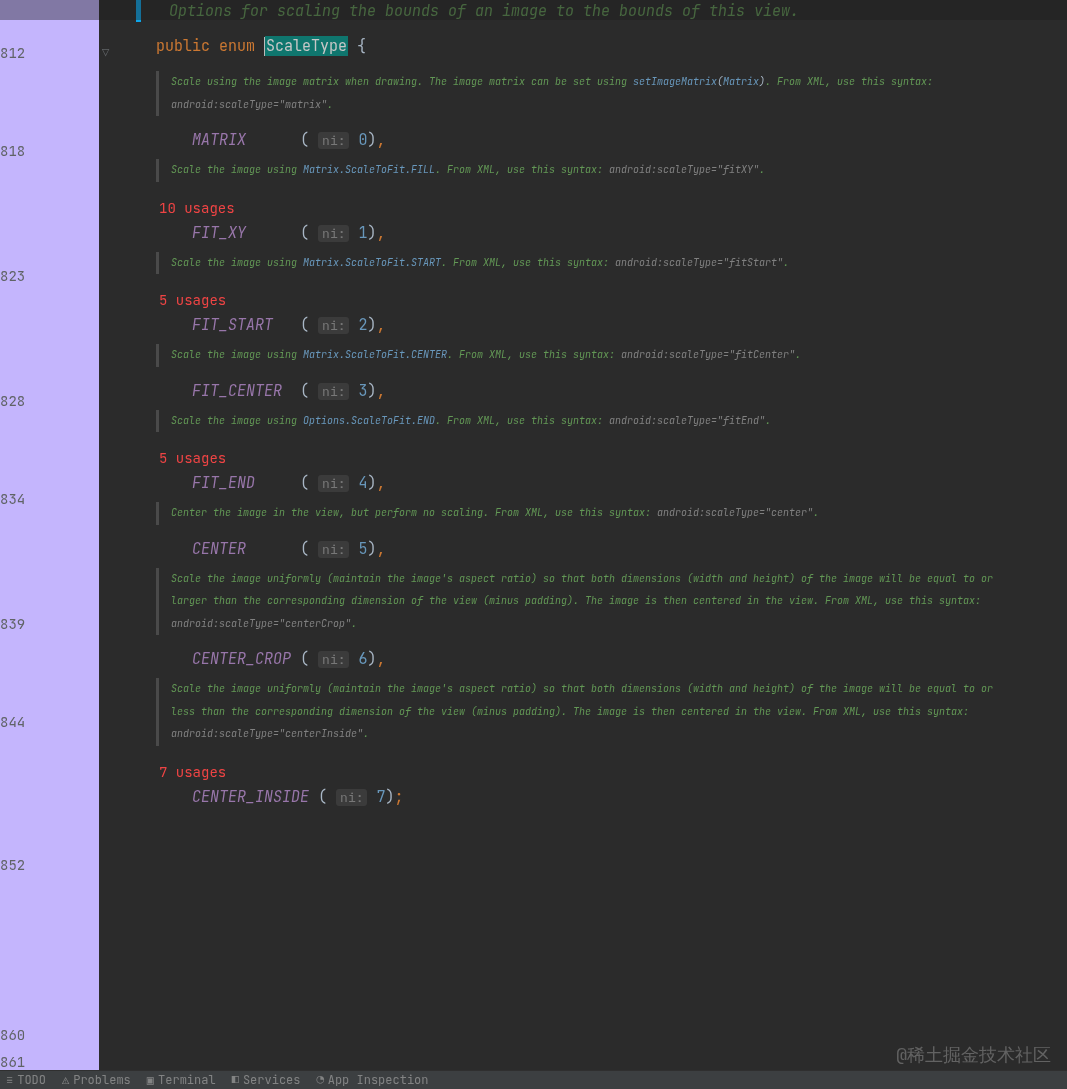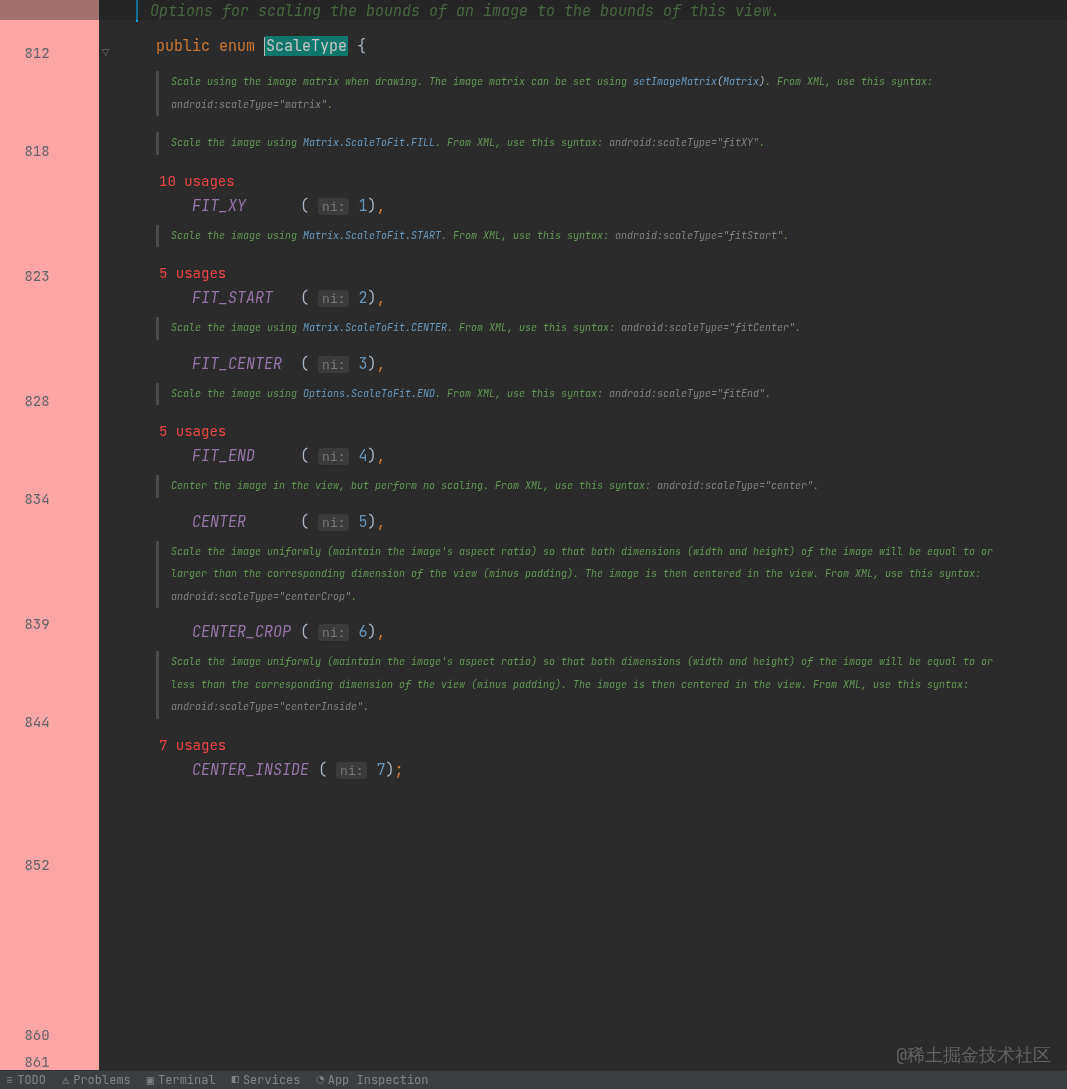--- a/index.html
+++ b/index.html
@@ -17,22 +17,22 @@
     position: absolute; left:0; right:0; top:0; height: 20px;
     background: rgba(30,30,30,0.4); pointer-events:none; z-index:5;
   }
   .editor {
     display: flex;
     height: 1070px;
     width: 100%;
   }
   .gutter {
     width: 100px;
-    background: #fca5a5;
-    text-align: center;
+    background: #c4b5fd;
+    text-align: left;
     color: #606366;
     font-size: 14px;
     flex-shrink: 0;
     border-right: 1px solid #2b2b2b;
     padding-top: 0;
   }
   .gnum {
     padding-right: 25px;
     height: 27px;
     line-height: 27px;
@@ -66,22 +66,22 @@
     margin-left: 36px;
     color: #629755;
     font-style: italic;
     line-height: 22.5px;
     font-size: 10px;
     display: block;
     white-space: normal;
     padding-right: 50px;
   }
   .doc-block-top {
-    border-left: 2px solid #0ea5e9;
-    padding-left: 12px;
+    border-left: 5px solid #0ea5e9;
+    padding-left: 28px;
     margin-left: 16px;
     color: #629755;
     font-style: italic;
     line-height: 22px;
   }
   .usages {
     color: #ef4444;
     font-size: 14px;
     margin-left: 39px;
     height: 27px;
@@ -163,20 +163,21 @@
 
     <div class="line">    <span class="kw">public</span> <span class="kw">enum</span> <span class="caret-mark"></span><span class="type-hl">ScaleType</span> <span class="paren">{</span></div>
 
     <div class="spacer"></div>
 
     <div class="doc-block">
       <span>Scale using the image matrix when drawing. The image matrix can be set using </span><span class="link">setImageMatrix</span><span class="paren">(</span><span class="link">Matrix</span><span class="paren">)</span><span>. From XML, use this syntax: </span><span class="codestr">android:scaleType="matrix"</span><span class="period-doc">.</span>
     </div>
     <div class="spacer"></div>
 
+    <div class="line">        <span class="enum-c">MATRIX</span>      <span class="paren">(</span> <span class="hint">ni:</span> <span class="num">0</span><span class="paren">)</span><span class="comma">,</span></div>
 
     <div class="spacer-sm"></div>
 
     <div class="doc-block">
       <span>Scale the image using </span><span class="link">Matrix.ScaleToFit.FILL</span><span>. From XML, use this syntax: </span><span class="codestr">android:scaleType="fitXY"</span><span class="period-doc">.</span>
     </div>
     <div class="spacer"></div>
     <div class="usages">10 usages</div>
 
     <div class="line">        <span class="enum-c">FIT_XY</span>      <span class="paren">(</span> <span class="hint">ni:</span> <span class="num">1</span><span class="paren">)</span><span class="comma">,</span></div>

